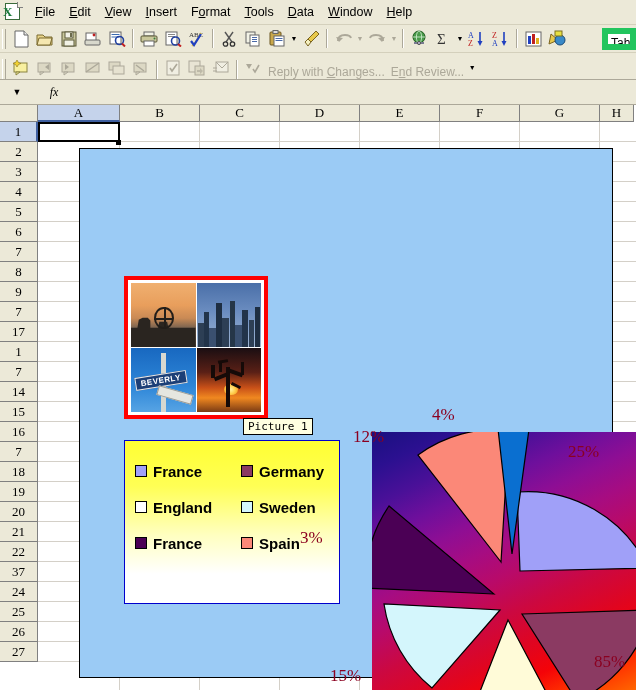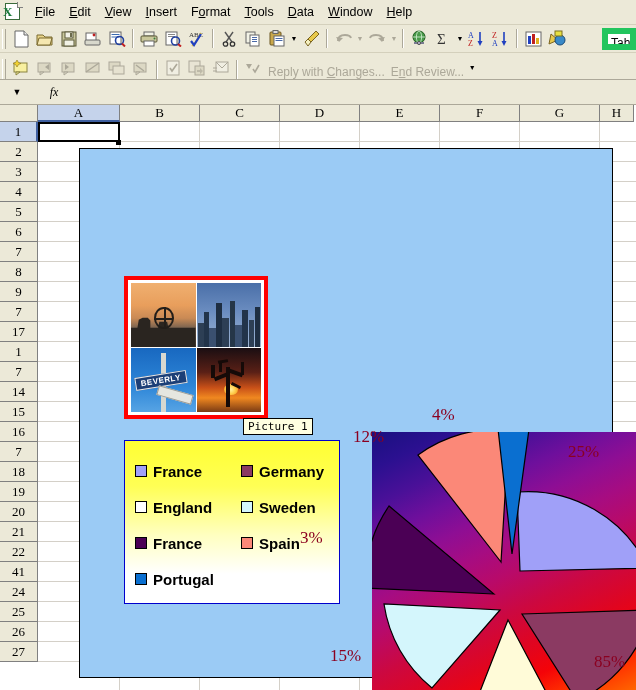--- a/index.html
+++ b/index.html
@@ -608,21 +608,21 @@
         <div class="rowhdr">7</div>
         <div class="rowhdr">14</div>
         <div class="rowhdr">15</div>
         <div class="rowhdr">16</div>
         <div class="rowhdr">7</div>
         <div class="rowhdr">18</div>
         <div class="rowhdr">19</div>
         <div class="rowhdr">20</div>
         <div class="rowhdr">21</div>
         <div class="rowhdr">22</div>
-        <div class="rowhdr">41</div>
+        <div class="rowhdr">37</div>
         <div class="rowhdr">24</div>
         <div class="rowhdr">25</div>
         <div class="rowhdr">26</div>
         <div class="rowhdr">27</div>
       </div>
 
     <div class="cells">
 
       <div class="gridline-v" style="left:81px"></div>
       <div class="gridline-v" style="left:161px"></div>
@@ -727,24 +727,20 @@
               <span class="lg-label">Sweden</span>
             </div>
             <div class="lg-item">
               <span class="lg-swatch" style="background: rgb(75, 0, 85);"></span>
               <span class="lg-label">France</span>
             </div>
             <div class="lg-item">
               <span class="lg-swatch" style="background: rgb(251, 136, 120);"></span>
               <span class="lg-label">Spain</span>
             </div>
-            <div class="lg-item">
-              <span class="lg-swatch" style="background: rgb(10, 111, 208);"></span>
-              <span class="lg-label">Portugal</span>
-            </div>
           </div>
       </div>
 
       <div class="chartobj">
         <svg class="chart-svg" viewBox="0 0 277 281">
 
           <path d="M 145 60 A 133 133 0 0 1 276 136 L 148 139 Z" fill="#A0A0F8" stroke="#000" stroke-width="1.2"></path>
 
           <path d="M 150 182 L 279 178 A 133 133 0 0 1 205 269 Z" fill="#8B3A62" stroke="#000" stroke-width="1.2"></path>
 
@@ -759,16 +755,16 @@
           <path d="M 140 122 L 125 -12 A 133 133 0 0 1 158 -10 Z" fill="#0A6FD0" stroke="#000" stroke-width="1.2"></path>
         </svg>
       </div>
 
       <div class="dlabel" style="left:394px; top:283px;">4%</div>
       <div class="dlabel" style="left:315px; top:305px;">12%</div>
       <div class="dlabel" style="left:262px; top:406px;">3%</div>
       <div class="dlabel" style="left:530px; top:320px;">25%</div>
       <div class="dlabel" style="left:556px; top:530px;">85%</div>
 
-      <div class="dlabel" style="left:292px; top:524px;">15%</div>
+      <div class="dlabel" style="left:292px; top:544px;">15%</div>
     </div>
   </div>
 </div>
 
 </body></html>

